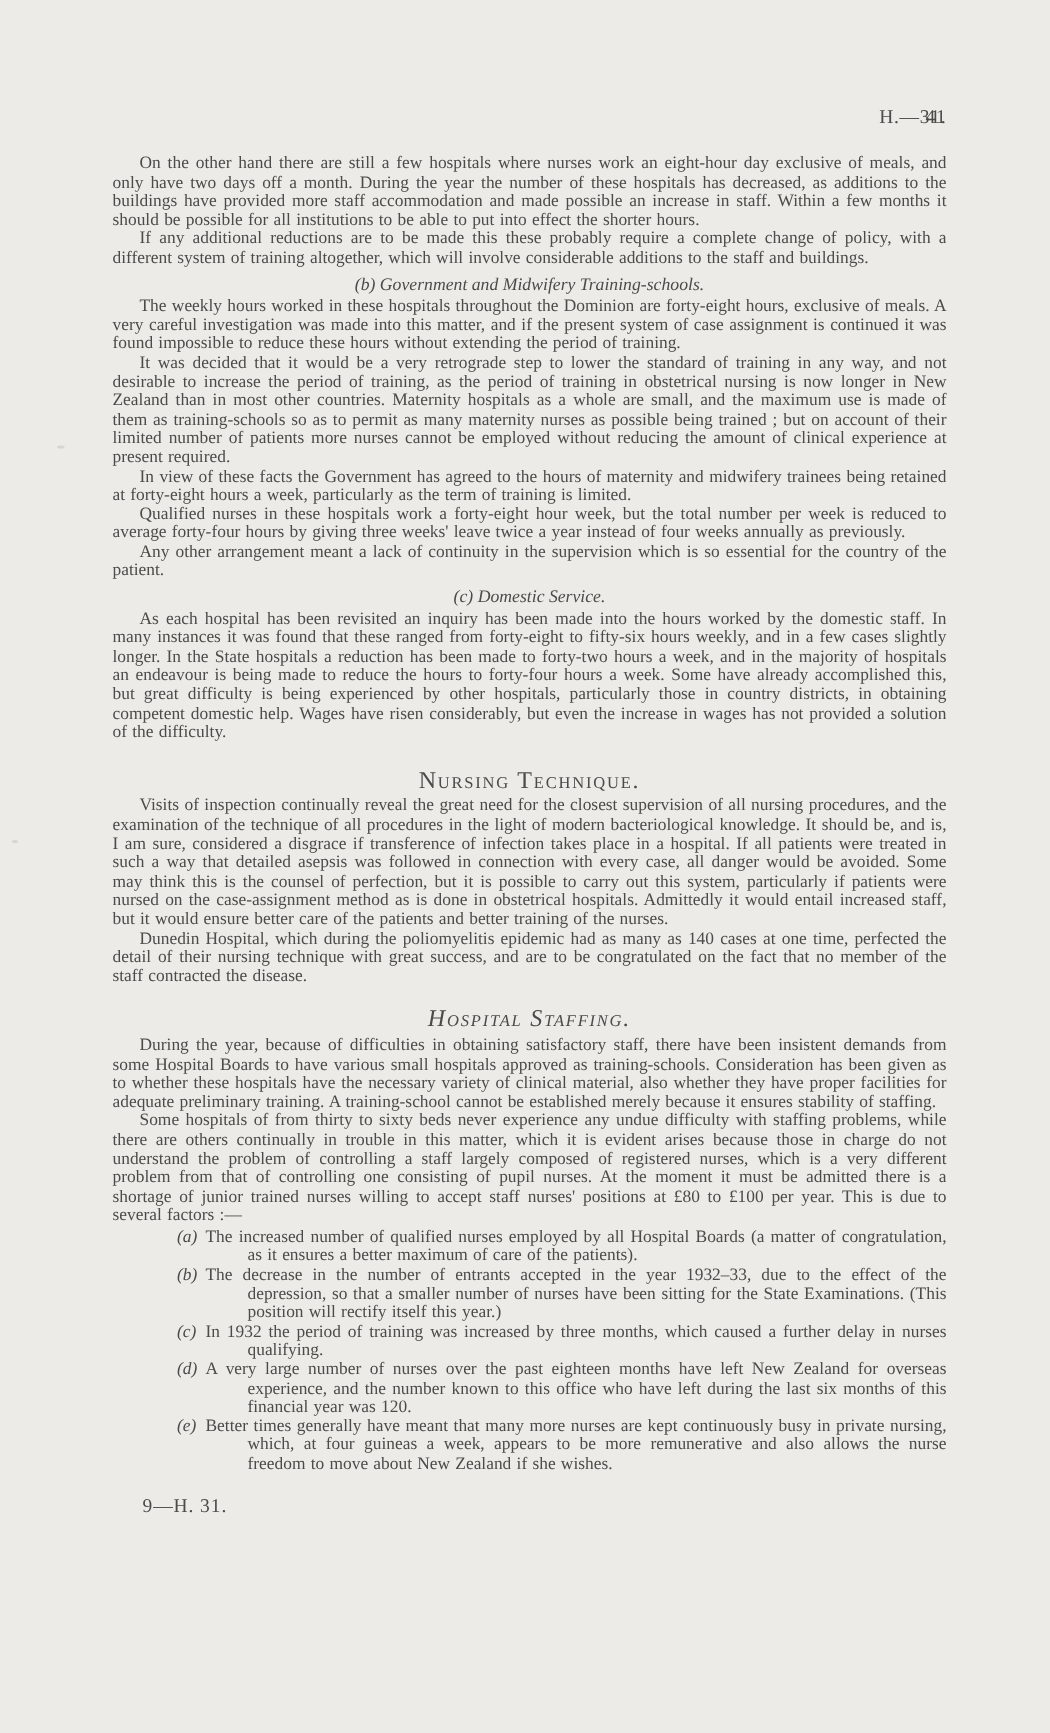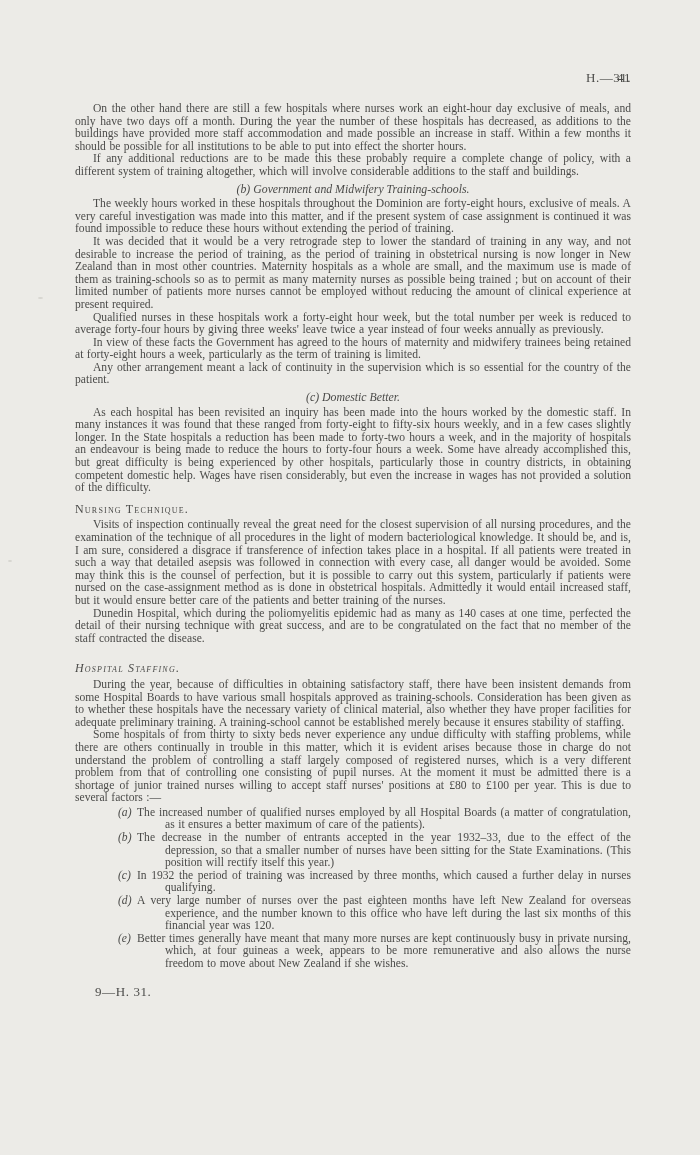--- a/index.html
+++ b/index.html
@@ -47,25 +47,26 @@
   }
   .heading-italic {
     margin: 4px 0 3px 0;
     font-size: 11.8px;
     line-height: 12.6px;
     font-style: italic;
     text-align: center;
     text-indent: 0;
   }
   .heading-smallcaps {
-    margin: 8px 0 4px 0;
-    font-size: 12px;
+    margin: 20px 0 4px 0;
+    font-size: 16px;
     line-height: 12.6px;
     font-variant: small-caps;
     letter-spacing: 1.2px;
+    text-align: center;
     text-indent: 0;
   }
   .heading-smallcaps.extra-space {
     margin-top: 17px;
     font-style: italic;
   }
   .factor-list {
     margin: 2px 0 0 0;
     padding: 0;
     list-style: none;
@@ -113,25 +114,25 @@
       <div class="doc-ref">H.—31.</div>
     </div>
 
     <p class="body-para">On the other hand there are still a few hospitals where nurses work an eight-hour day exclusive of meals, and only have two days off a month.  During the year the number of these hospitals has decreased, as additions to the buildings have provided more staff accommodation and made possible an increase in staff.  Within a few months it should be possible for all institutions to be able to put into effect the shorter hours.</p>
     <p class="body-para">If any additional reductions are to be made this these probably require a complete change of policy, with a different system of training altogether, which will involve considerable additions to the staff and buildings.</p>
 
     <p class="heading-italic">(b) Government and Midwifery Training-schools.</p>
 
     <p class="body-para">The weekly hours worked in these hospitals throughout the Dominion are forty-eight hours, exclusive of meals.  A very careful investigation was made into this matter, and if the present system of case assignment is continued it was found impossible to reduce these hours without extending the period of training.</p>
     <p class="body-para">It was decided that it would be a very retrograde step to lower the standard of training in any way, and not desirable to increase the period of training, as the period of training in obstetrical nursing is now longer in New Zealand than in most other countries.  Maternity hospitals as a whole are small, and the maximum use is made of them as training-schools so as to permit as many maternity nurses as possible being trained ;  but on account of their limited number of patients more nurses cannot be employed without reducing the amount of clinical experience at present required.</p>
+    <p class="body-para">In view of these facts the Government has agreed to the hours of maternity and midwifery trainees being retained at forty-eight hours a week, particularly as the term of training is limited.</p>
     <p class="body-para">Qualified nurses in these hospitals work a forty-eight hour week, but the total number per week is reduced to average forty-four hours by giving three weeks' leave twice a year instead of four weeks annually as previously.</p>
-    <p class="body-para">In view of these facts the Government has agreed to the hours of maternity and midwifery trainees being retained at forty-eight hours a week, particularly as the term of training is limited.</p>
     <p class="body-para">Any other arrangement meant a lack of continuity in the supervision which is so essential for the country of the patient.</p>
 
-    <p class="heading-italic">(c) Domestic Better.</p>
+    <p class="heading-italic">(c) Domestic Service.</p>
 
     <p class="body-para">As each hospital has been revisited an inquiry has been made into the hours worked by the domestic staff.  In many instances it was found that these ranged from forty-eight to fifty-six hours weekly, and in a few cases slightly longer.  In the State hospitals a reduction has been made to forty-two hours a week, and in the majority of hospitals an endeavour is being made to reduce the hours to forty-four hours a week.  Some have already accomplished this, but great difficulty is being experienced by other hospitals, particularly those in country districts, in obtaining competent domestic help.  Wages have risen considerably, but even the increase in wages has not provided a solution of the difficulty.</p>
 
     <p class="heading-smallcaps">Nursing Technique.</p>
 
     <p class="body-para">Visits of inspection continually reveal the great need for the closest supervision of all nursing procedures, and the examination of the technique of all procedures in the light of modern bacteriological knowledge.  It should be, and is, I am sure, considered a disgrace if transference of infection takes place in a hospital.  If all patients were treated in such a way that detailed asepsis was followed in connection with every case, all danger would be avoided.  Some may think this is the counsel of perfection, but it is possible to carry out this system, particularly if patients were nursed on the case-assignment method as is done in obstetrical hospitals.  Admittedly it would entail increased staff, but it would ensure better care of the patients and better training of the nurses.</p>
     <p class="body-para">Dunedin Hospital, which during the poliomyelitis epidemic had as many as 140 cases at one time, perfected the detail of their nursing technique with great success, and are to be congratulated on the fact that no member of the staff contracted the disease.</p>
 
     <p class="heading-smallcaps extra-space">Hospital Staffing.</p>
 

